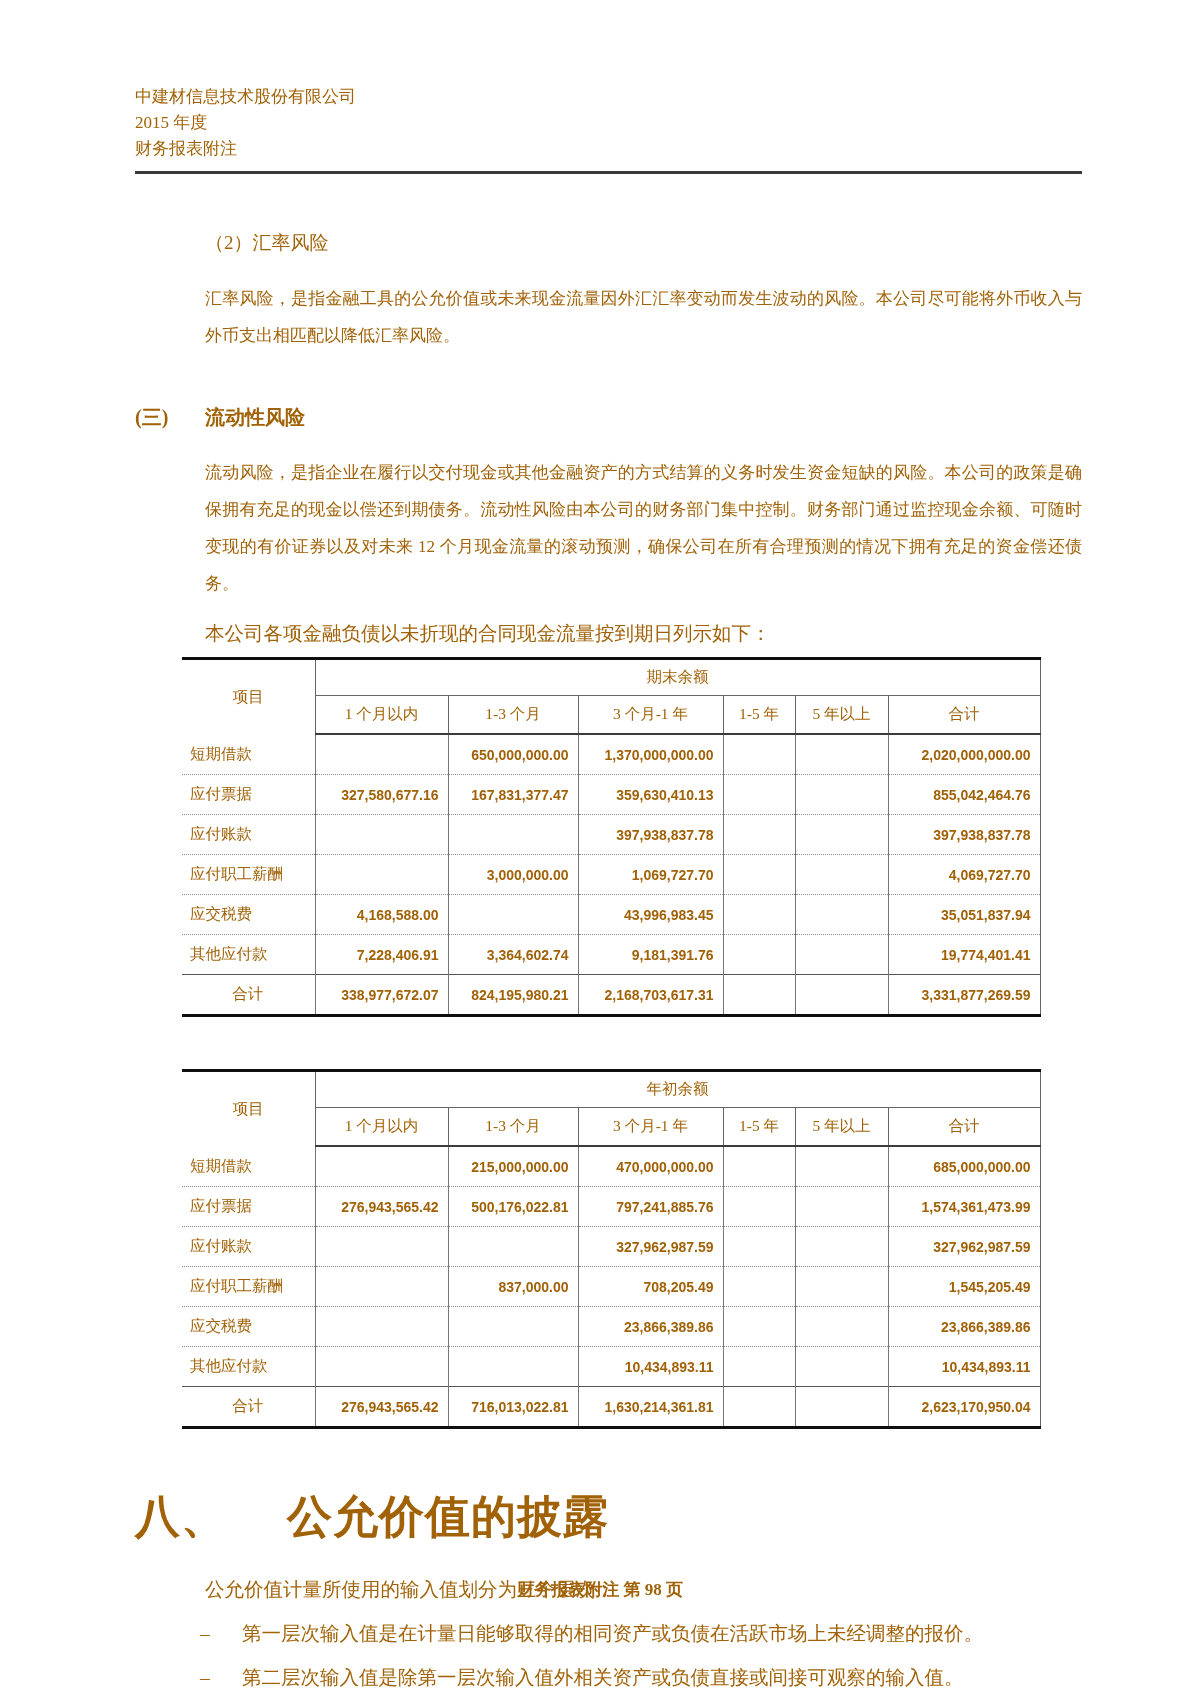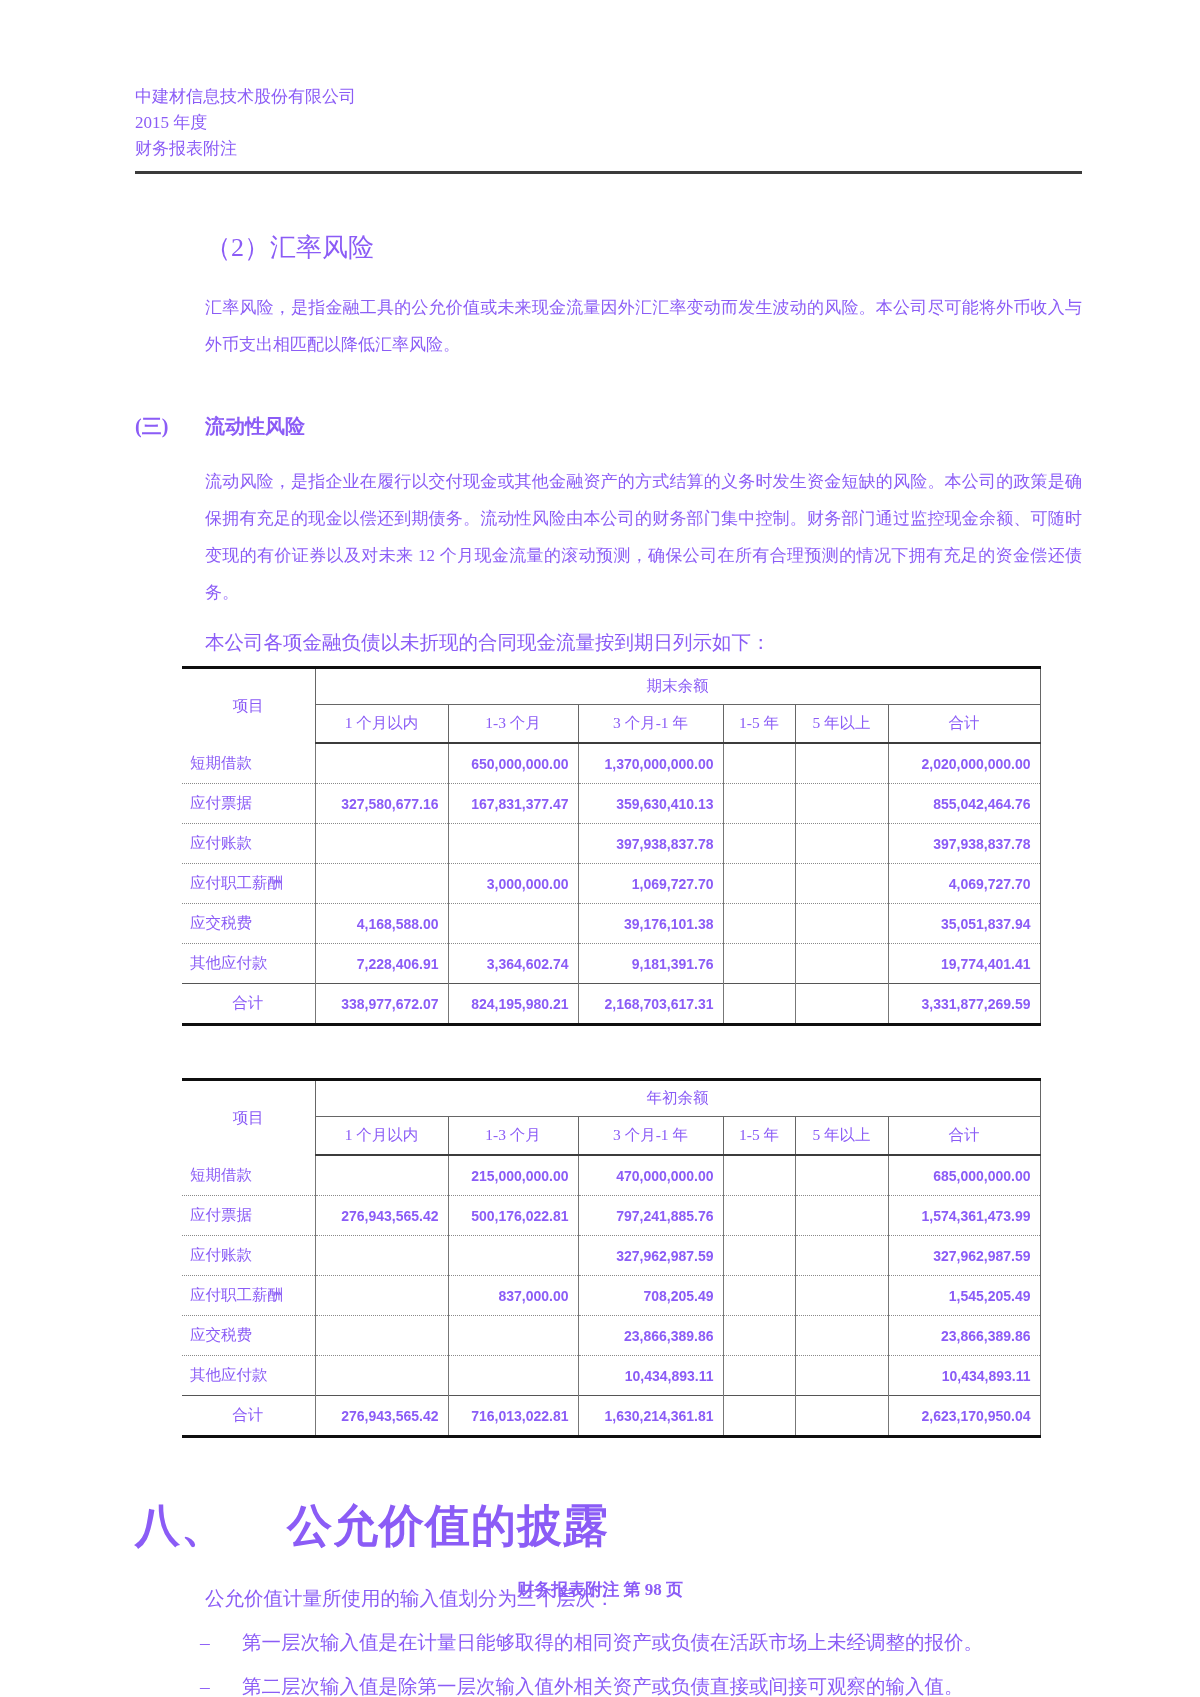--- a/index.html
+++ b/index.html
@@ -1,26 +1,26 @@
 <!DOCTYPE html>
 <html><head>
 <meta charset="utf-8">
 <style>
   html,body{margin:0;padding:0;background:#e8e8e8;}
   .page{
     width:1200px;height:1697px;background:#ffffff;position:relative;
     box-sizing:border-box;padding:84px 118px 0 135px;
-    font-family:"Liberation Serif","DejaVu Serif",serif;color:#8b5cf6;
+    font-family:"Liberation Serif","DejaVu Serif",serif;color:#a16207;
     margin:0 auto;overflow:hidden;
   }
   
   .doc-header{font-size:17px;line-height:26px;}
   .header-rule{border:none;border-top:3px solid #3b3b3b;margin:9px 0 0 0;}
   
-  .sec-fx-heading{margin:56px 0 0 70px;font-size:26px;}
+  .sec-fx-heading{margin:56px 0 0 70px;font-size:19px;}
   .para{margin:24px 0 0 70px;font-size:17px;line-height:37px;text-align:justify;}
   
   .sec-liq{margin:50px 0 0 0;display:flex;font-weight:bold;font-size:20px;line-height:26px;}
   .sec-liq .idx{width:70px;}
   .table-intro{margin:18px 0 10px 70px;font-size:19.5px;}
   
   table.fin{
     border-collapse:collapse;table-layout:fixed;width:858px;margin:0 0 0 47px;
     border-top:3px solid #0f0f0f;border-bottom:3px solid #0f0f0f;
   }
@@ -135,21 +135,21 @@
         <td class="num">3,000,000.00</td>
         <td class="num">1,069,727.70</td>
         <td class="num"></td>
         <td class="num"></td>
         <td class="num last">4,069,727.70</td>
       </tr>
       <tr>
         <td class="lab">应交税费</td>
         <td class="num">4,168,588.00</td>
         <td class="num"></td>
-        <td class="num">39,176,101.38</td>
+        <td class="num">43,996,983.45</td>
         <td class="num"></td>
         <td class="num"></td>
         <td class="num last">35,051,837.94</td>
       </tr>
       <tr>
         <td class="lab">其他应付款</td>
         <td class="num">7,228,406.91</td>
         <td class="num">3,364,602.74</td>
         <td class="num">9,181,391.76</td>
         <td class="num"></td>

